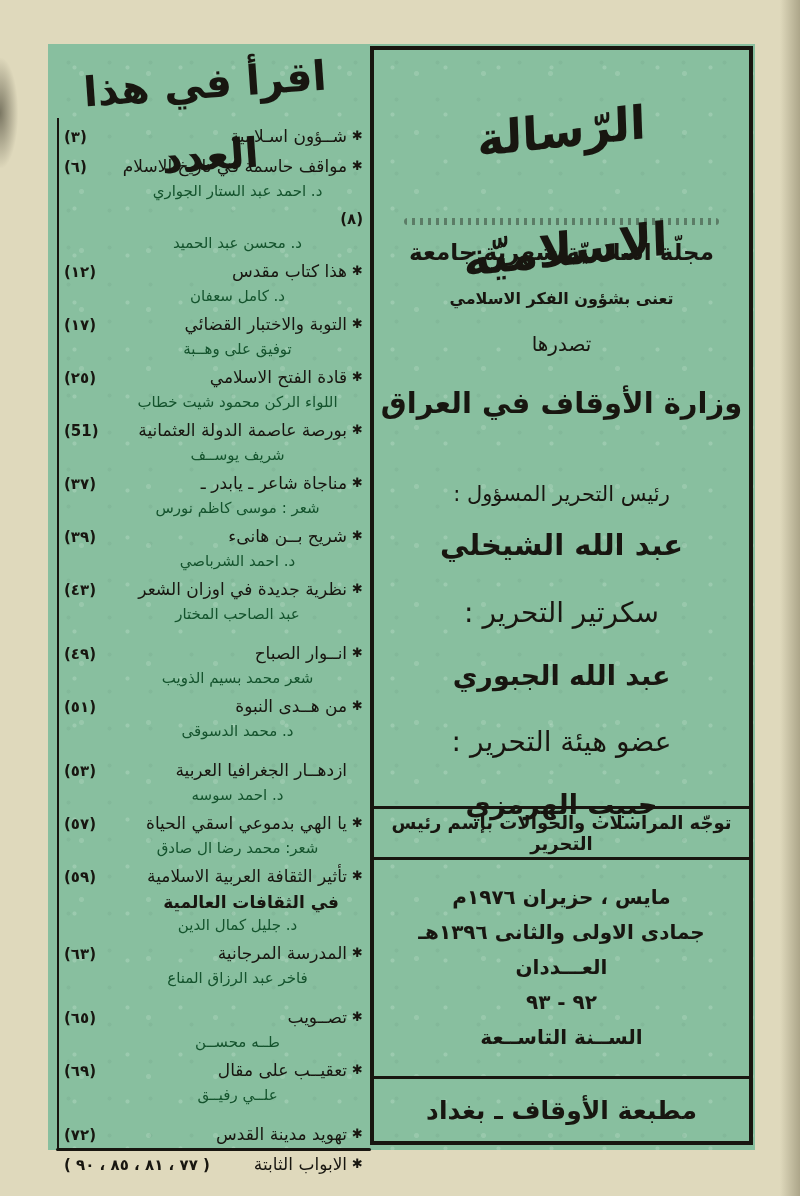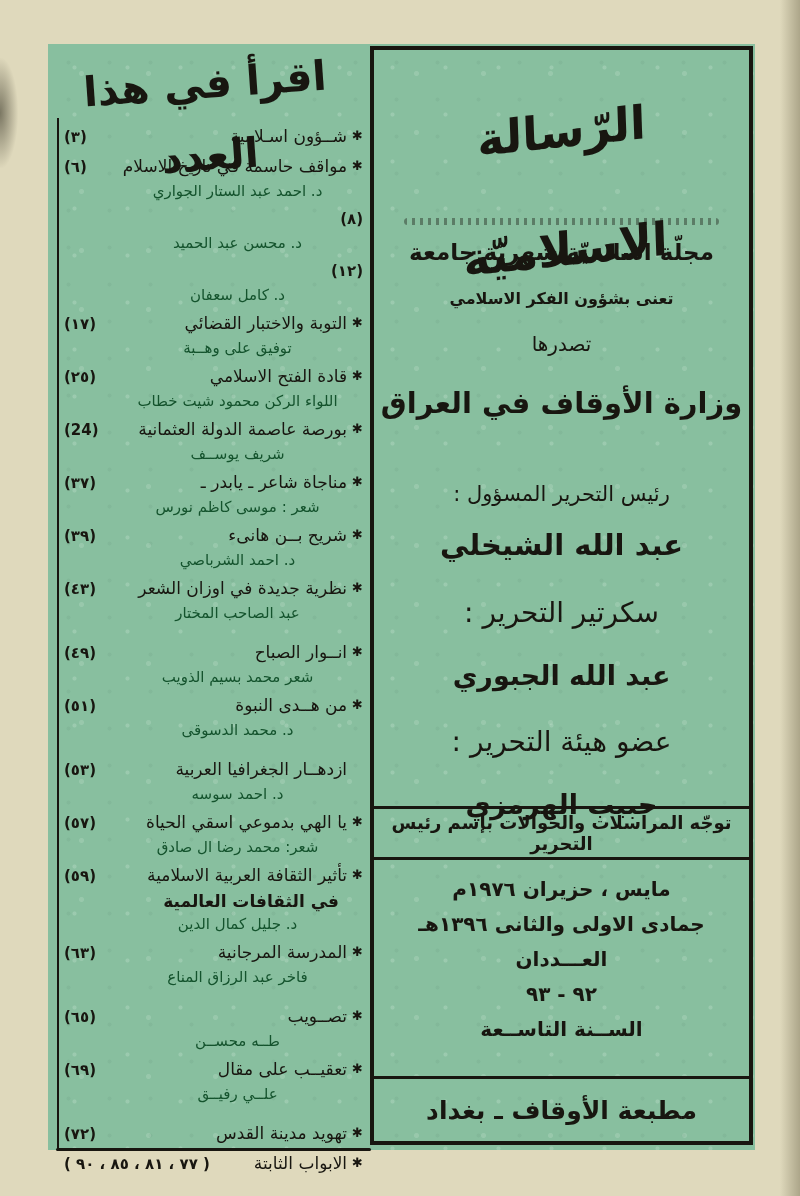--- a/index.html
+++ b/index.html
@@ -64,21 +64,21 @@
   .mh-label{margin-top:62px;font-size:21px;}
   .mh-name{margin-top:22px;font-size:29px;font-weight:bold;}
   .mh-name2{margin-top:31px;font-size:27px;font-weight:bold;}
   .mh-label2{margin-top:34px;font-size:28px;}
   .mh-corr{
     height:54px;box-sizing:border-box;
     border-top:3px solid var(--ink,#181610);border-bottom:3px solid var(--ink,#181610);
     display:flex;align-items:center;justify-content:center;
     font-size:18px;font-weight:bold;
   }
-  .mh-dates{height:216px;box-sizing:border-box;padding-top:8px;}
+  .mh-dates{height:216px;box-sizing:border-box;padding-top:16px;}
   .mh-dates div{margin:7px 0;font-size:20px;font-weight:bold;line-height:28px;}
   .mh-printer{
     flex:1;border-top:3px solid var(--ink,#181610);
     display:flex;align-items:center;justify-content:center;
     font-size:25px;font-weight:bold;text-align:right;
   }
 </style>
 </head>
 <body style="--cream: #dfd9bc; --green: #88bf9f; --ink: #181610;">
 
@@ -112,20 +112,23 @@
   <div class="toc-item">
     <div class="t-row">
       <span class="t-page">(٨)</span>
     </div>
 
     <div class="t-author">د. محسن عبد الحميد</div>
   </div>
 
   <div class="toc-item">
     <div class="t-row">
+      <span class="title-wrap">
+        <span class="star">✱</span><span class="t-title">هذا كتاب مقدس</span>
+      </span>
       <span class="t-page">(١٢)</span>
     </div>
 
     <div class="t-author">د. كامل سعفان</div>
   </div>
 
   <div class="toc-item">
     <div class="t-row">
       <span class="title-wrap">
         <span class="star">✱</span><span class="t-title">التوبة والاختبار القضائي</span>
@@ -145,21 +148,21 @@
     </div>
 
     <div class="t-author">اللواء الركن محمود شيت خطاب</div>
   </div>
 
   <div class="toc-item">
     <div class="t-row">
       <span class="title-wrap">
         <span class="star">✱</span><span class="t-title">بورصة عاصمة الدولة العثمانية</span>
       </span>
-      <span class="t-page">(24)</span>
+      <span class="t-page">(51)</span>
     </div>
 
     <div class="t-author">شريف يوســف</div>
   </div>
 
   <div class="toc-item">
     <div class="t-row">
       <span class="title-wrap">
         <span class="star">✱</span><span class="t-title">مناجاة شاعر ـ يابدر ـ</span>
       </span>

